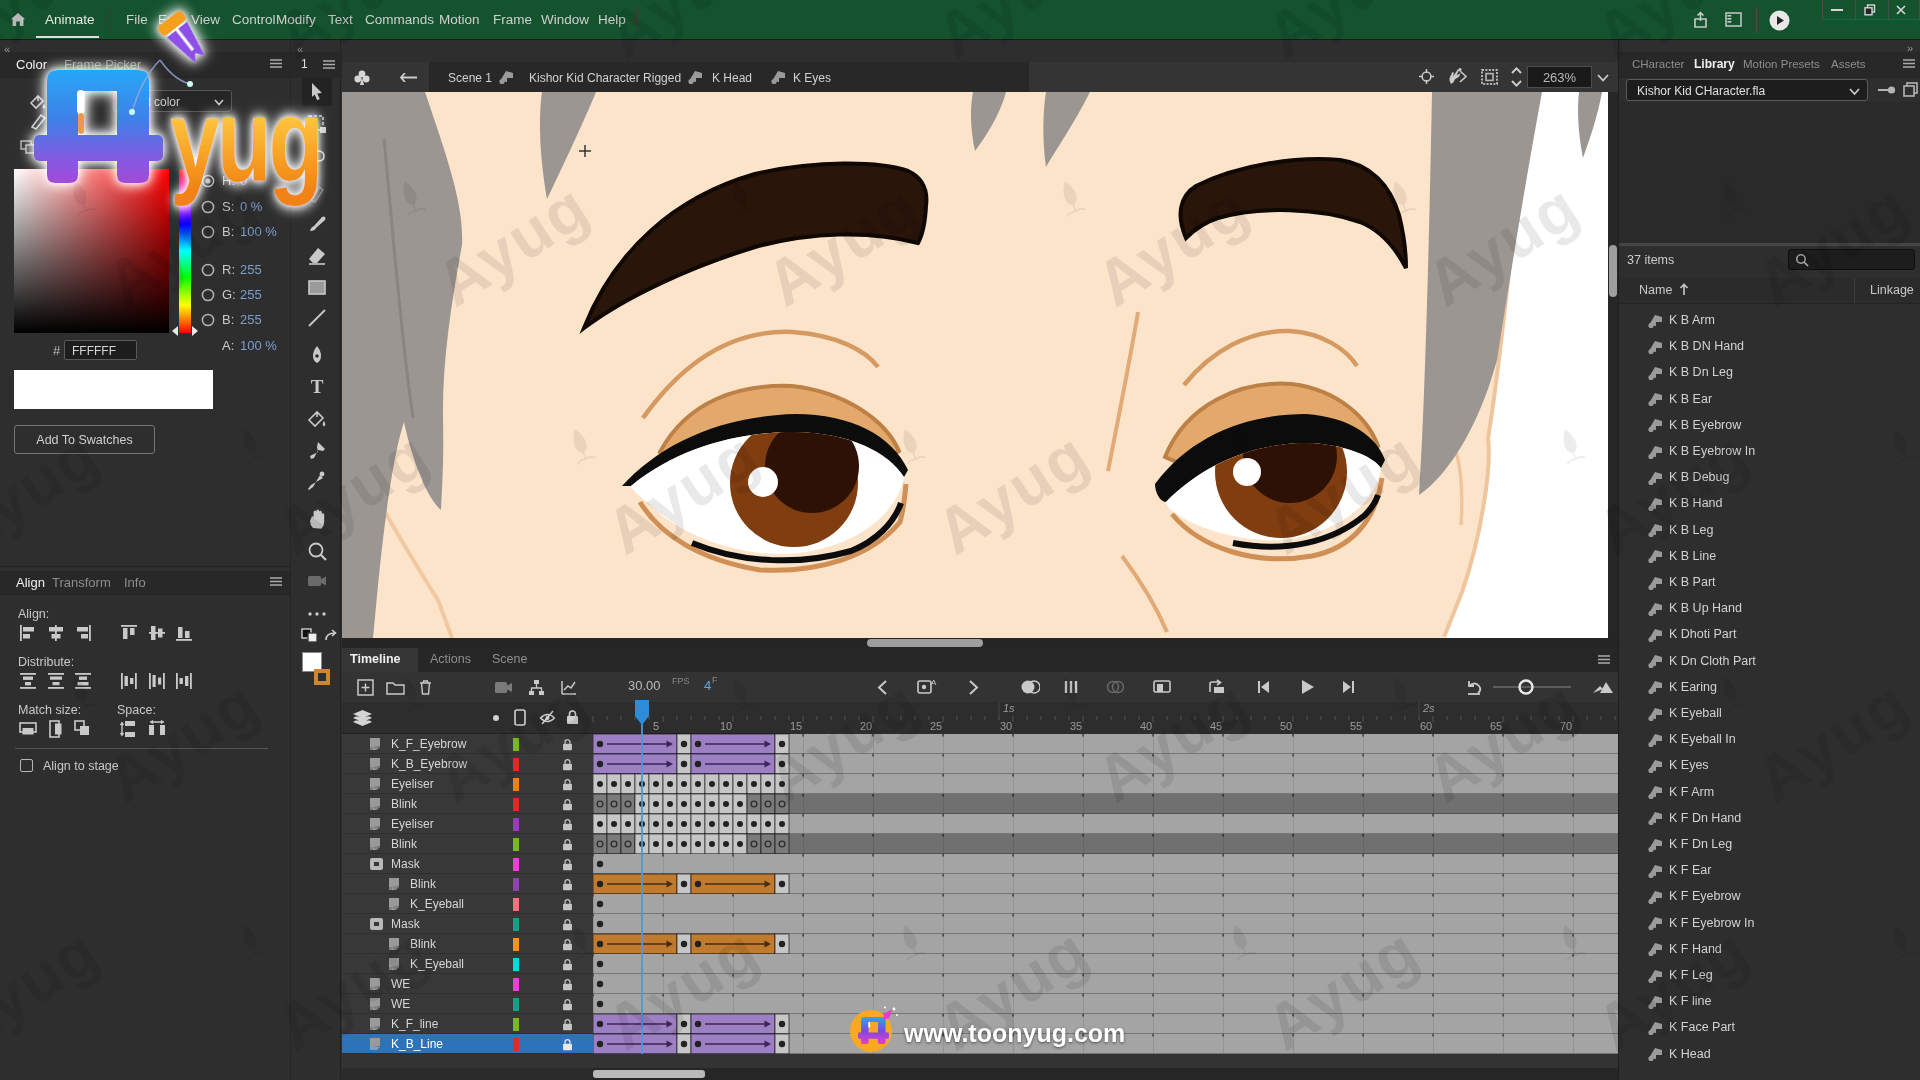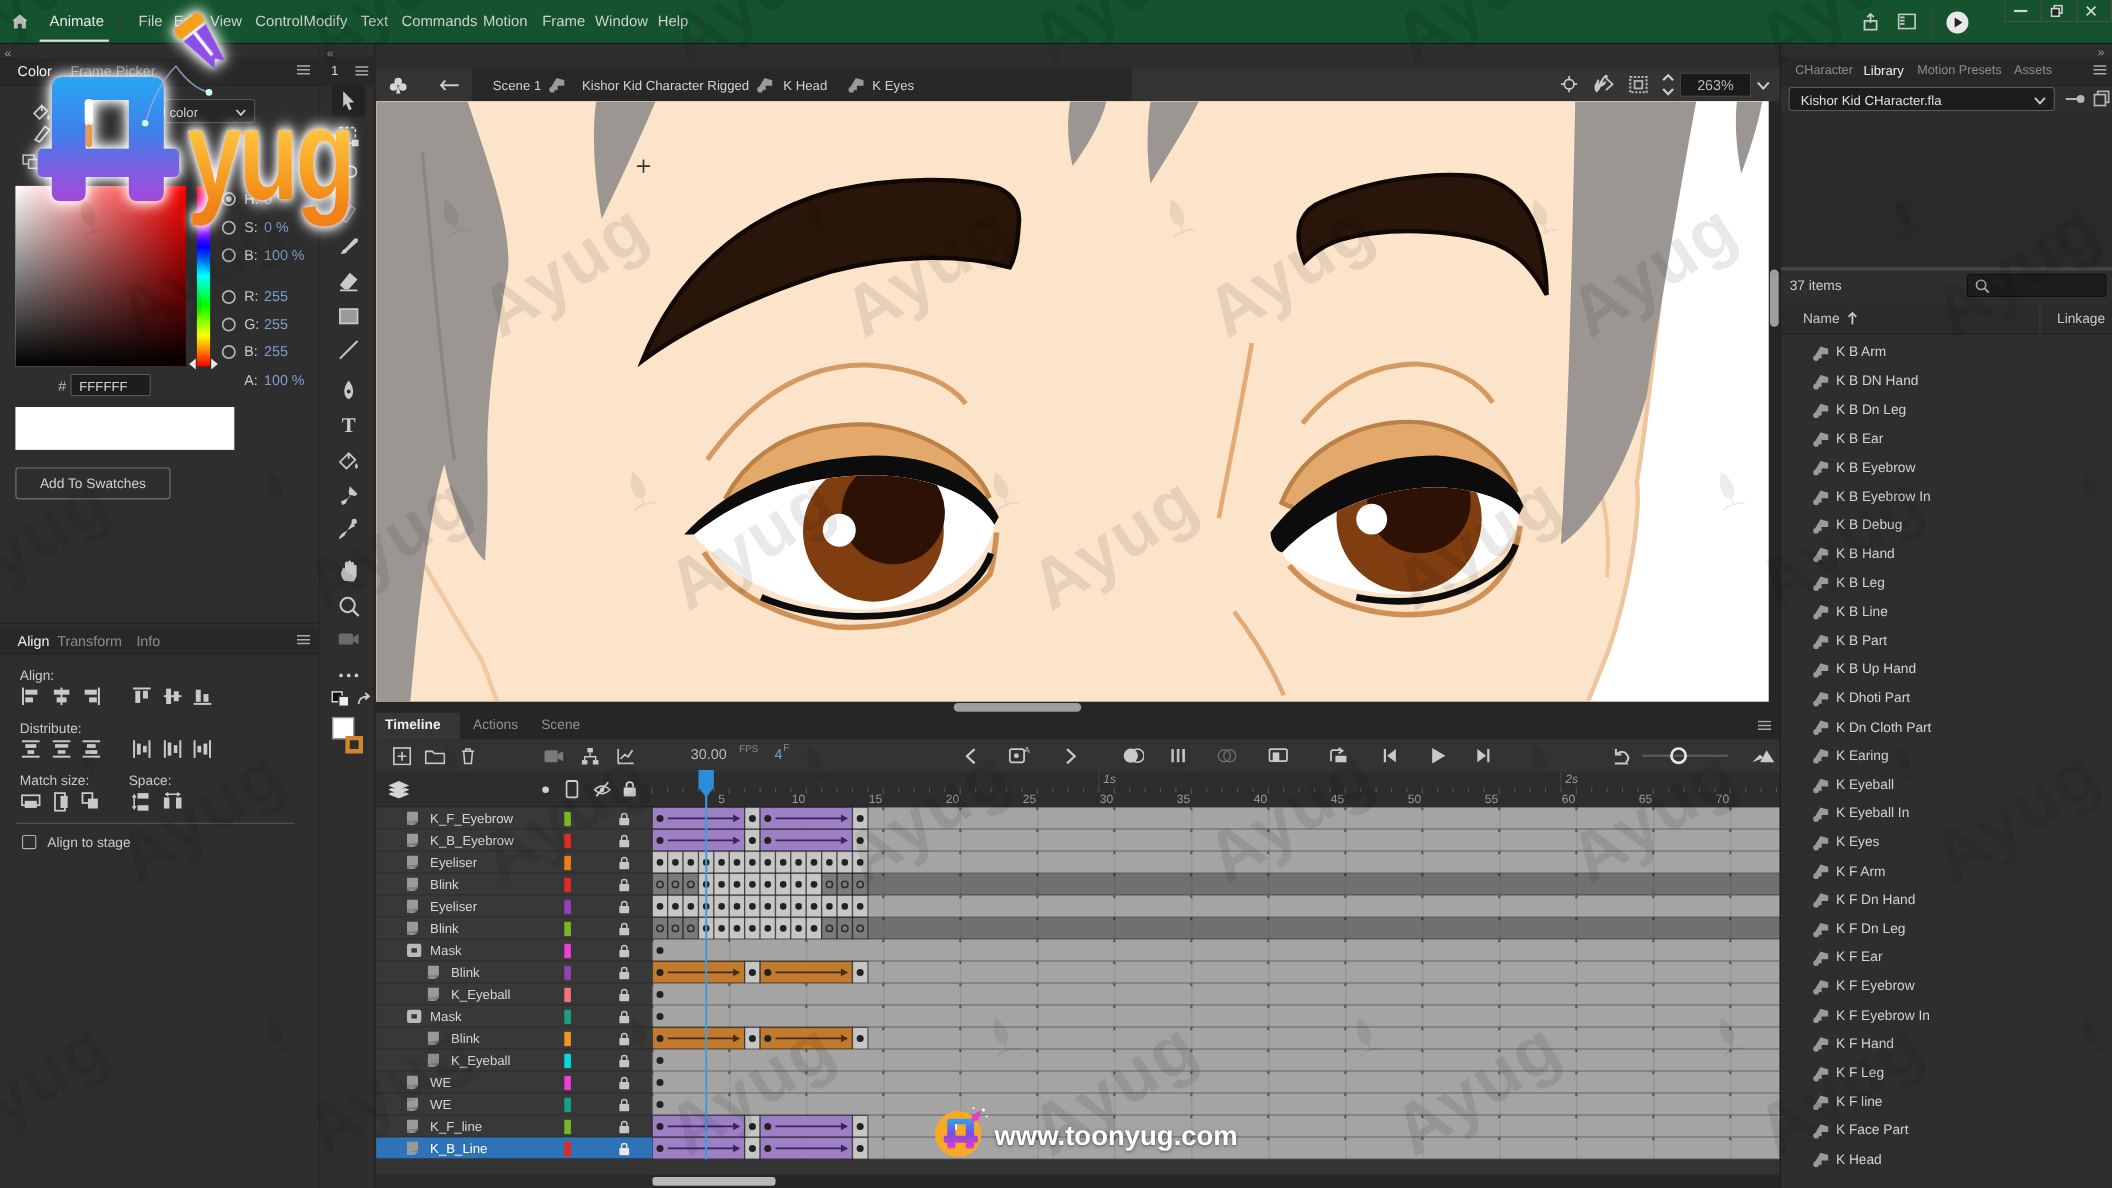--- a/index.html
+++ b/index.html
@@ -1535,21 +1535,21 @@
       <rect x="1" y="7" width="11" height="8" rx="1" fill="#e8e8e8"></rect>
         <path d="M3.5 7 V5 q0 -3 3 -3 q3 0 3 3 v2" fill="none" stroke="#e8e8e8" stroke-width="1.6"></path>
       </svg>
     </div>
     <div class="abs" style="left:342px;top:1054px;width:251px;height:16px;background:#333"></div>
     <div class="abs" style="left:342px;top:1068px;width:251px;height:12px;background:#2b2b2b"></div>
 <div class="abs" style="left:1618px;top:40px;width:302px;height:1040px;background:#2e2e2e;border-left:1px solid #1f1f1f">
  <div class="abs" style="left:288px;top:2px;color:#999;font-size:11px;letter-spacing:-1px">»</div>
  <div class="abs" style="left:0;top:12px;width:302px;height:26px;background:#282828;border-bottom:1px solid #252525"></div>
  <div class="abs" style="left:13px;top:18px;font-size:11.5px;color:#8d8d8d">CHaracter</div>
- <div class="abs" style="left:75px;top:17px;font-size:12px;color:#f2f2f2;font-weight:normal">Library</div>
+ <div class="abs" style="left:75px;top:17px;font-size:12px;color:#f2f2f2;font-weight:bold">Library</div>
  <div class="abs" style="left:124px;top:18px;font-size:11.5px;color:#8d8d8d">Motion Presets</div>
  <div class="abs" style="left:212px;top:18px;font-size:11.5px;color:#8d8d8d">Assets</div>
  <svg class="abs" style="left:284px;top:19px" width="12" height="10">
         <path d="M0 1h12M0 4.5h12M0 8h12" stroke="#aaa" stroke-width="1.4"></path>
       </svg>
  <div class="abs" style="left:7px;top:39px;width:242px;height:22px;background:#1d1d1d;border:1px solid #5a5a5a;border-radius:3px">
    <div class="abs" style="left:10px;top:4px;font-size:12px;color:#e0e0e0">Kishor Kid CHaracter.fla</div>
    <svg class="abs" style="left:222px;top:8px" width="11" height="8">
           <path d="M1 1 L5.5 6 L10 1" fill="none" stroke="#ccc" stroke-width="1.7"></path>
         </svg>

